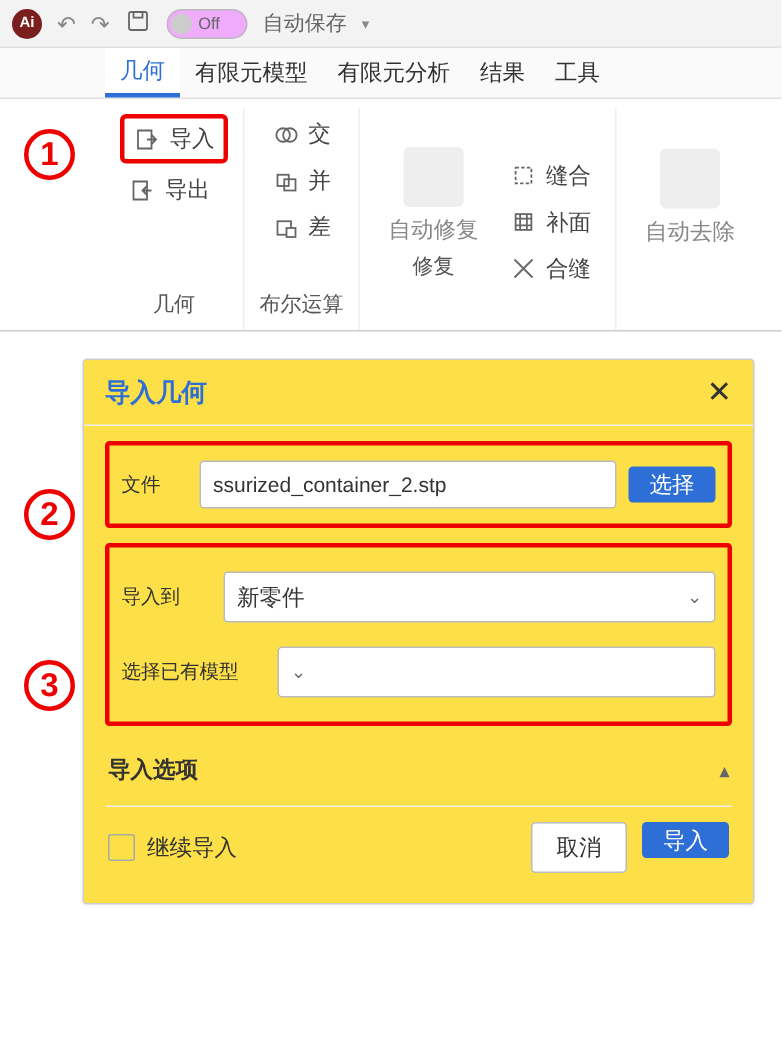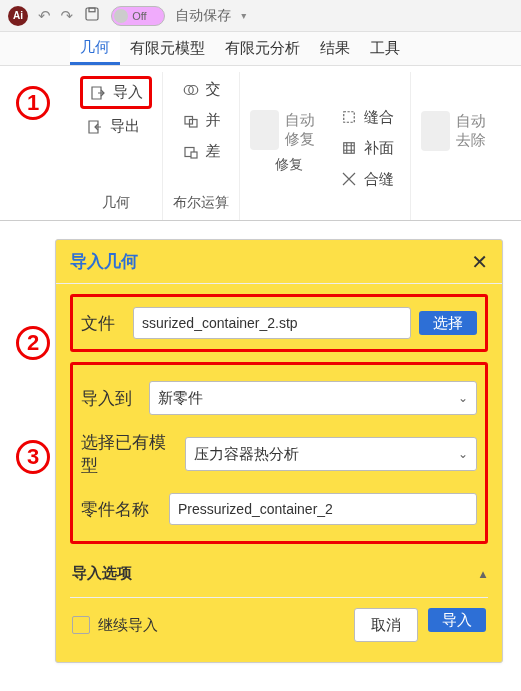--- a/index.html
+++ b/index.html
@@ -70,21 +70,21 @@
   .ribbon-btn {
     display: flex; align-items: center; gap: 6px;
     padding: 4px 6px; font-size: 15px; color: #444;
     cursor: pointer; border-radius: 3px;
   }
   .ribbon-btn.highlight {
     border: 3px solid #e00; border-radius: 4px;
   }
   .ribbon-label { font-size: 14px; color: #555; padding: 6px 0 8px; }
   .ribbon-big {
-    width: 78px; display: flex; flex-direction: row;
+    width: 78px; display: flex; flex-direction: column;
     align-items: center; justify-content: center; gap: 6px;
     font-size: 15px; color: #888; flex:1;
   }
   .big-icon { width: 40px; height: 40px; background: #eee; border-radius: 4px; }
 
   
   .callout {
     position: absolute;
     width: 34px; height: 34px; border: 3px solid #e00;
     border-radius: 50%; color: #e00; font-weight: bold;
@@ -110,21 +110,21 @@
   .close-x { font-size: 20px; color: #333; cursor: pointer; line-height: 1; }
   .panel-body { padding: 10px 14px 14px; }
   .redbox {
     border: 3px solid #e00; border-radius: 3px;
     padding: 8px 8px; margin-bottom: 10px;
   }
   .row {
     display: flex; align-items: center; gap: 8px;
     padding: 8px 0;
   }
-  .row-label { width: 80px; font-size: 17px; color: #333; flex-shrink: 0; }
+  .row-label { width: 80px; font-size: 13px; color: #333; flex-shrink: 0; }
   .row-label.wide { width: 96px; }
   .text-input {
     flex: 1; height: 32px; border: 1px solid #bbb; border-radius: 3px;
     padding: 0 8px; font-size: 14px; color: #333; background: #fff;
   }
   .select-input {
     flex: 1; height: 34px; border: 1px solid #bbb; border-radius: 3px;
     padding: 0 8px; font-size: 15px; color: #333; background: #fff;
     display: flex; align-items: center; justify-content: space-between;
     cursor: pointer;
@@ -297,27 +297,22 @@
       <div class="row">
         <div class="row-label" style="width:60px;">导入到</div>
         <div class="select-input">
           <span>新零件</span>
           <span class="chev">⌄</span>
         </div>
       </div>
       <div class="row">
         <div class="row-label wide">选择已有模型</div>
         <div class="select-input">
-          <span>压力容器热分析</span>
           <span class="chev">⌄</span>
         </div>
-      </div>
-      <div class="row">
-        <div class="row-label">零件名称</div>
-        <input class="text-input" value="Pressurized_container_2" style="">
       </div>
     </div>
 
     <div class="section-header">
       <span>导入选项</span>
       <span class="chev">▴</span>
     </div>
 
     <div class="footer">
       <div class="footer-left">

